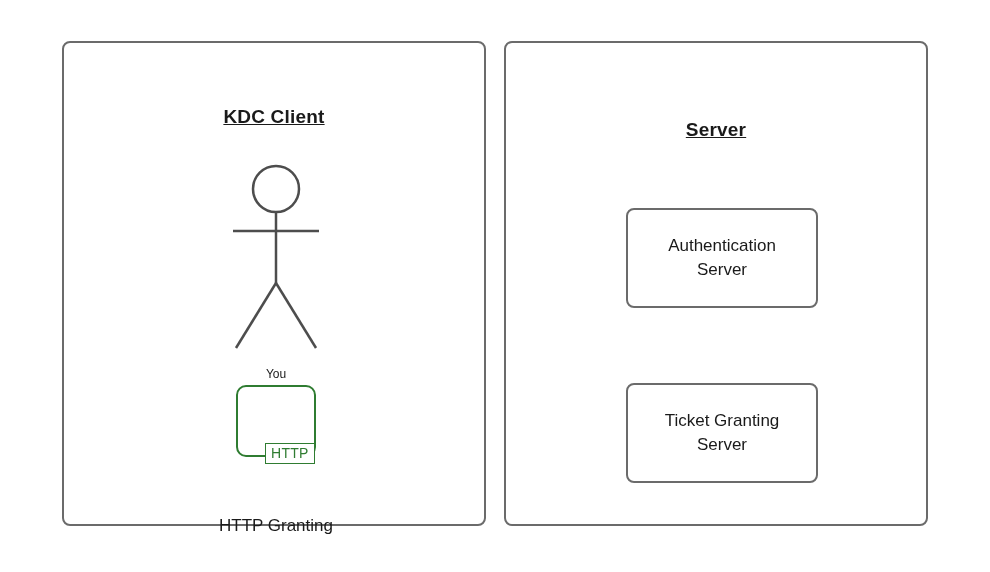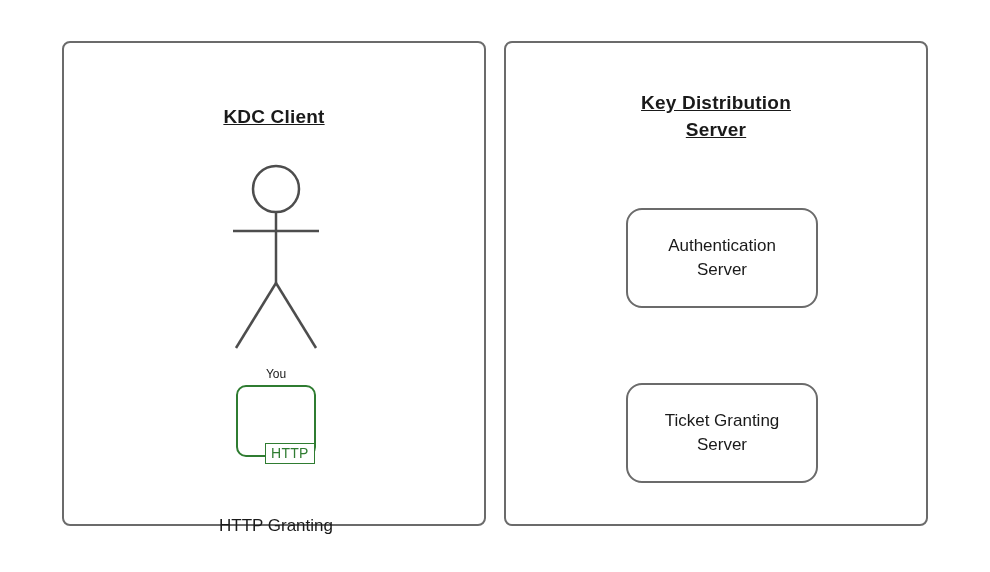--- a/index.html
+++ b/index.html
@@ -117,21 +117,21 @@
     color: #1a1a1a;
     top: 473px;
   }
 
   
   .kdc-box {
     position: absolute;
     width: 192px;
     height: 100px;
     border: 2px solid #6b6b6b;
-    border-radius: 16px;
+    border-radius: 8px;
     box-sizing: border-box;
     background: #ffffff;
     display: flex;
     align-items: center;
     justify-content: center;
     text-align: center;
     font-size: 17px;
     line-height: 24px;
     color: #1a1a1a;
     padding: 0 10px;
@@ -165,21 +165,21 @@
       <div class="box"></div>
       <div class="tag">HTTP</div>
     </div>
 
     <div class="service-label">HTTP Granting</div>
   </div>
 
   <div class="panel" id="panel-kdc">
 
     <div class="panel-title">
-      <span>Key Distribution</span><br>
+      <br>
       <span>Server</span>
     </div>
 
     <div class="kdc-box" id="kdc-box-auth">
       <div>
         <span>Authentication</span>
         <span>Server</span>
       </div>
     </div>
 

